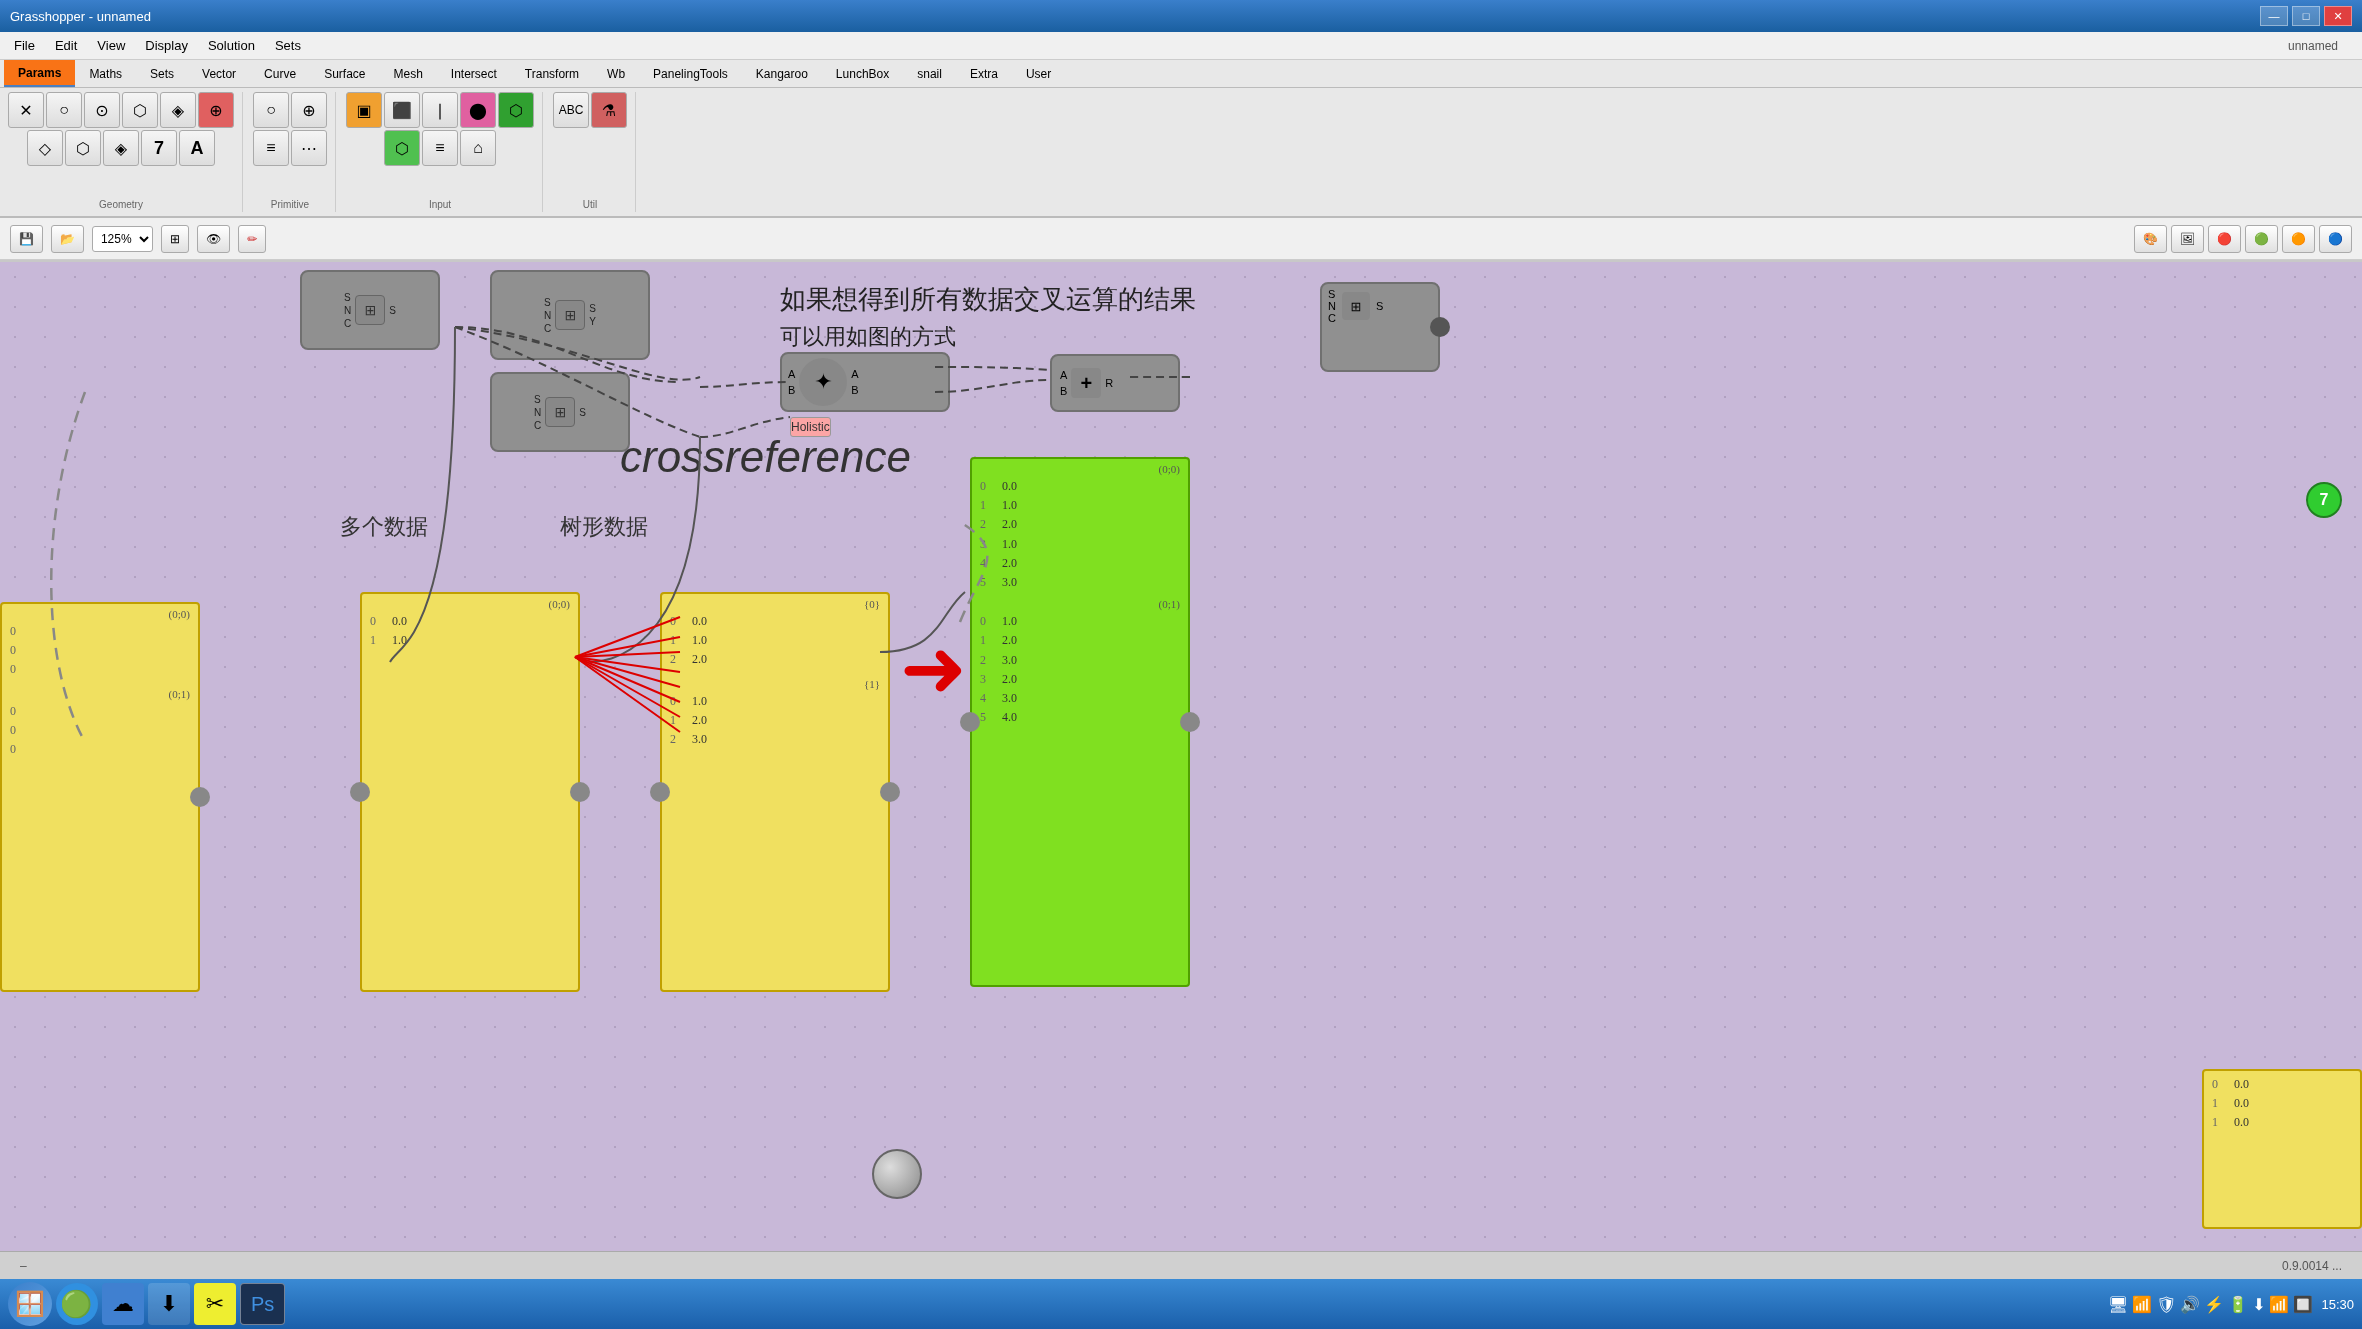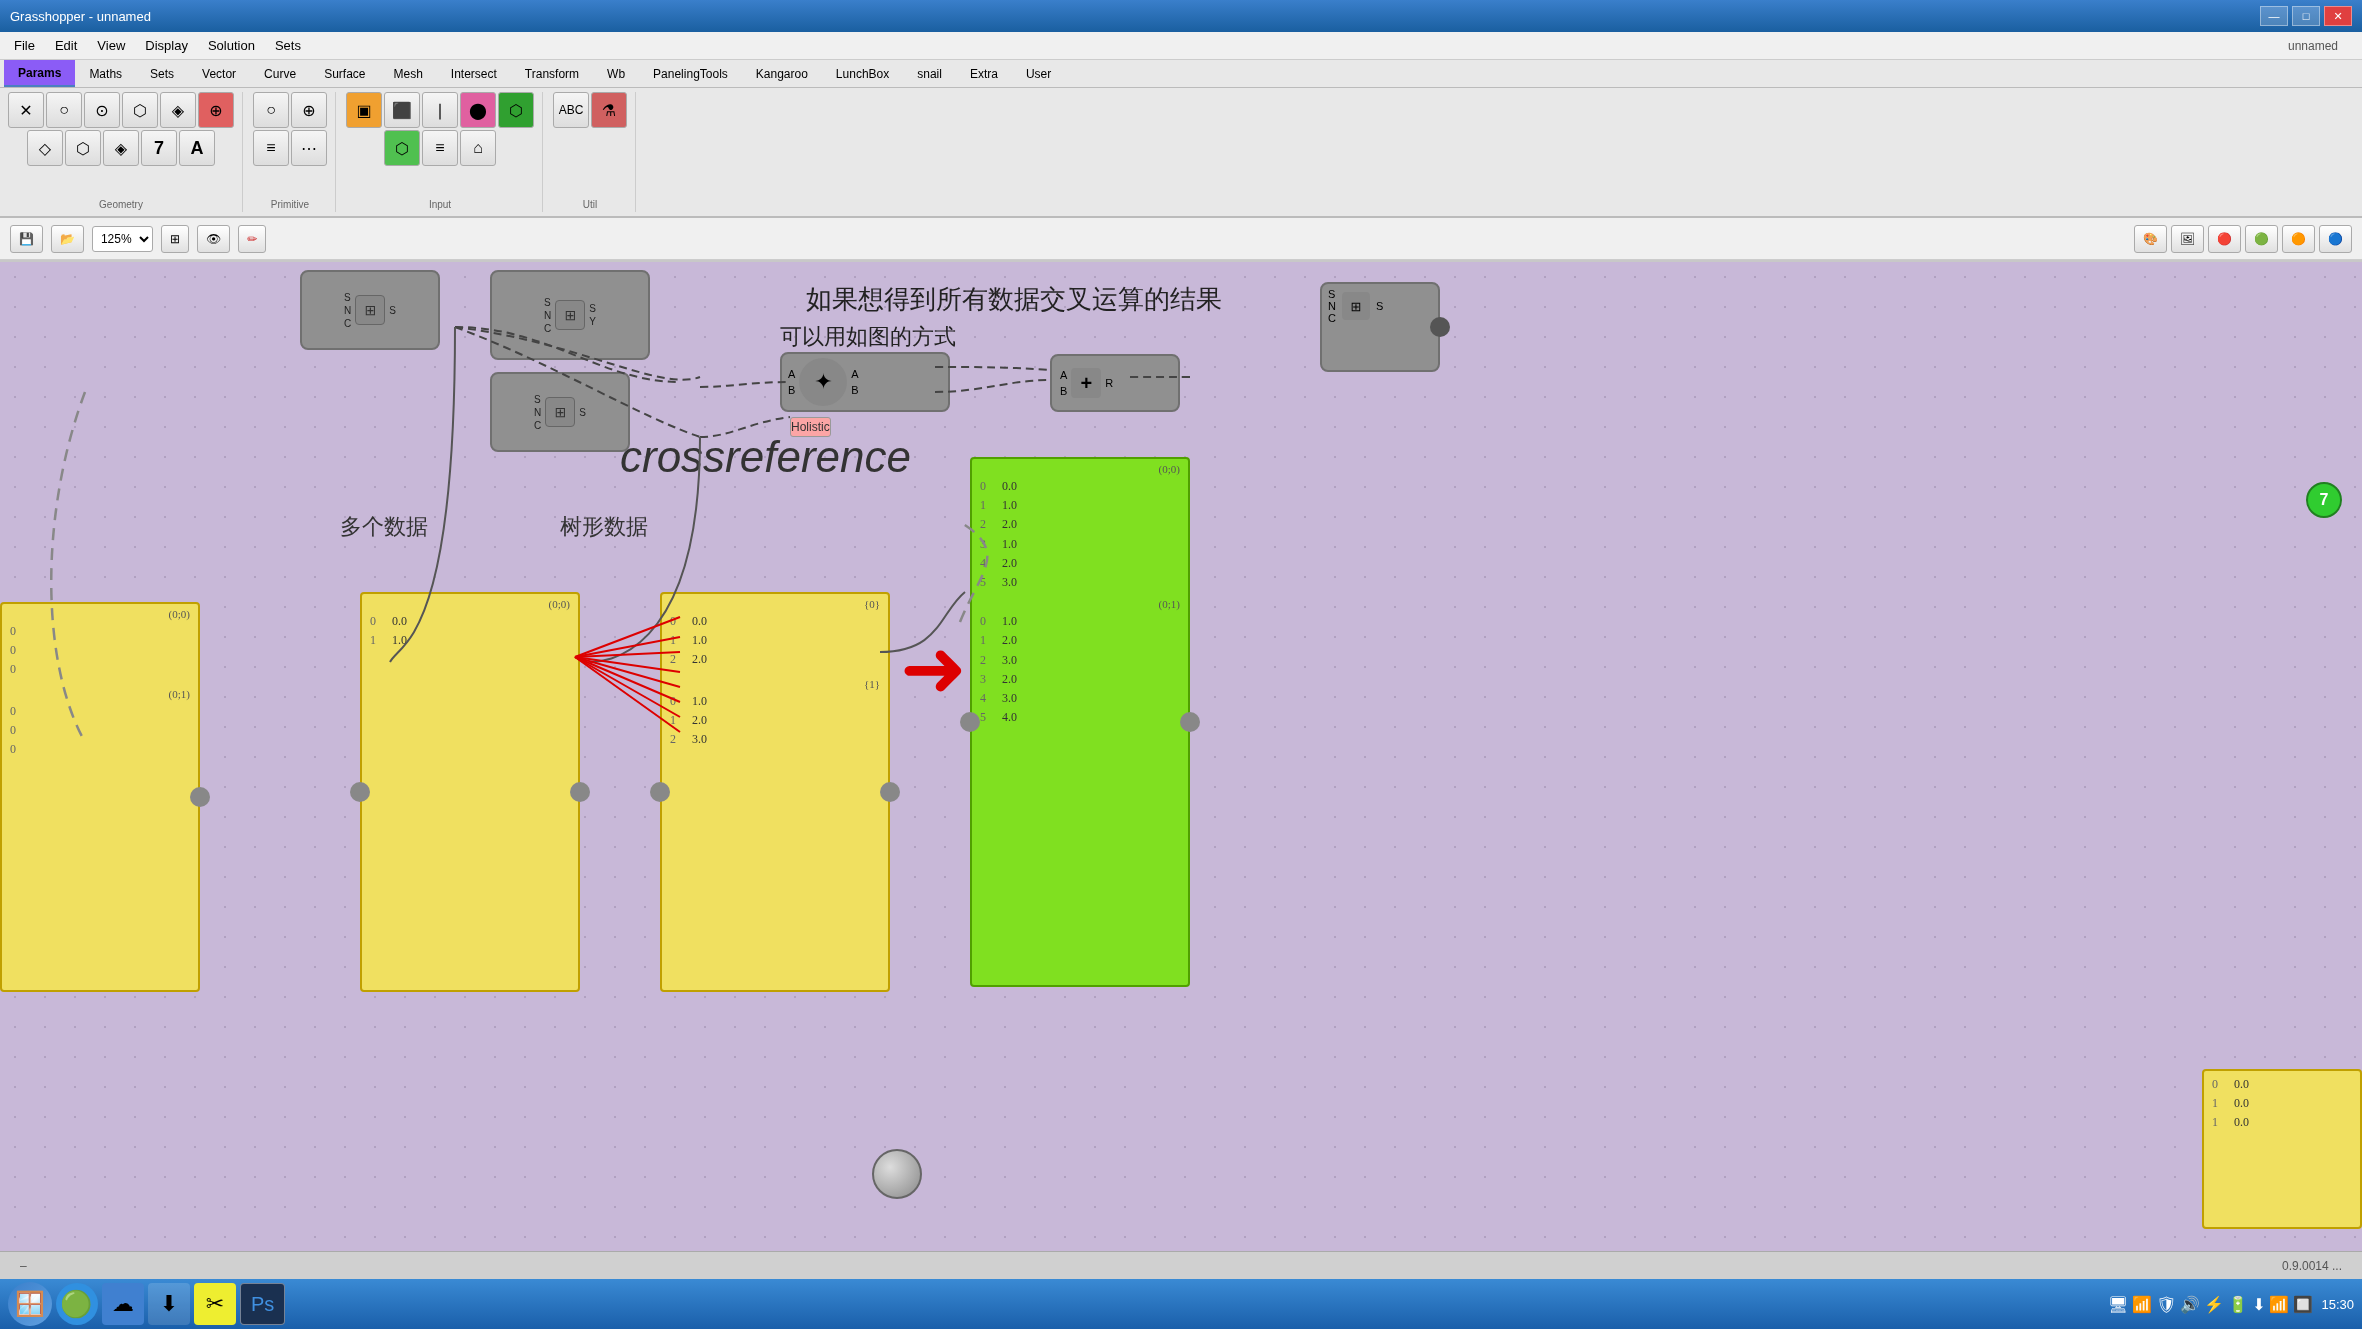--- a/index.html
+++ b/index.html
@@ -81,21 +81,21 @@
       border-bottom: 1px solid #bbb;
     }
     .tab-item {
       padding: 2px 14px;
       cursor: pointer;
       height: 100%;
       display: flex;
       align-items: center;
     }
     .tab-item.active {
-      background: #8b5cf6;
+      background: #f97316;
       border-bottom: 2px solid #4a7fc1;
       font-weight: bold;
     }
 
     
     #toolbar {
       width: 100%;
       height: 130px;
       background: #e8e8e8;
       border-bottom: 2px solid #bbb;
@@ -265,21 +265,20 @@
     .data-panel-index { color: #666; min-width: 14px; }
 
     
     .canvas-label {
       position: absolute;
       color: #222;
       pointer-events: none;
     }
     .canvas-label.chinese {
       font-size: 24px;
-      margin-left: 26px;
     }
     .canvas-label.crossref {
       font-size: 42px;
       font-style: italic;
       color: #444;
     }
 
     
     .tooltip-box {
       position: absolute;

